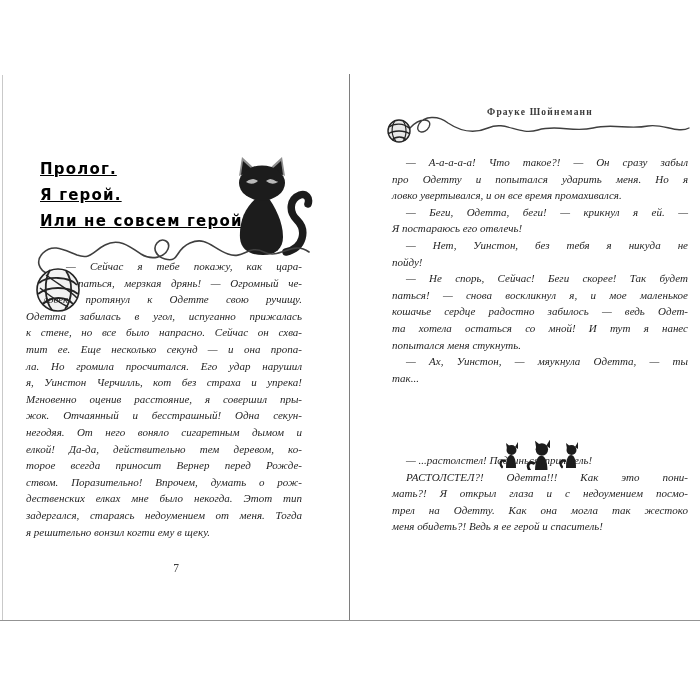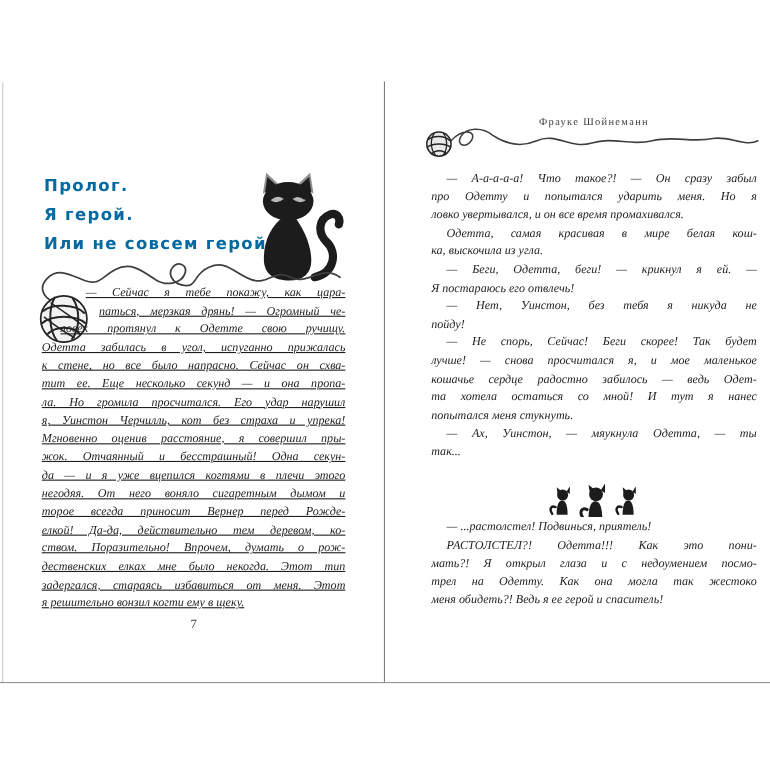--- a/index.html
+++ b/index.html
@@ -8,43 +8,43 @@
 
   
   .edge{position:absolute;background:#9e9e9e;}
   #edge-left{left:2px;top:75px;width:1px;height:546px;background:#c9c9c9;}
   #edge-gutter{left:349px;top:74px;width:1px;height:547px;background:#7e7e7e;}
   #edge-bottom{left:0;top:620px;width:700px;height:1px;background:#939393;}
 
   
   .chapter-title{position:absolute;left:40px;top:156px;width:220px;
     font-family:"DejaVu Sans",sans-serif;font-size:15px;font-weight:700;
-    letter-spacing:1.2px;color:#0369a1;line-height:26px;}
+    letter-spacing:1.2px;color:#000000;line-height:26px;text-decoration:underline;}
   .chapter-title .line{text-align:left;}
 
   .body-col{position:absolute;font-style:italic;font-size:11px;line-height:16.6px;
     color:#1f1f1f;}
   .body-col .line{text-align:justify;text-align-last:justify;min-height:16.6px;}
   .body-col .line.last{text-align-last:left;}
   .body-col .para .line.first{text-indent:14px;}
 
-  #left-body{left:38px;top:258px;width:276px;text-decoration:underline;}
+  #left-body{left:26px;top:258px;width:276px;}
   
   #left-body .line:nth-child(1){padding-left:40px;}
   #left-body .line:nth-child(2){padding-left:52px;}
   #left-body .line:nth-child(3){padding-left:17px;}
 
   .page-number{position:absolute;left:38px;top:562px;width:276px;text-align:center;
     font-size:11.5px;color:#3c3c3c;}
 
   
   .running-header{position:absolute;left:392px;top:107px;width:296px;text-align:center;
-    font-size:9.5px;font-weight:400;letter-spacing:1.2px;color:#3a3a3a;}
+    font-size:9.5px;font-weight:700;letter-spacing:1.2px;color:#3a3a3a;}
   #right-body{left:392px;top:154px;width:296px;}
-  #right-body2{left:392px;top:471px;width:296px;}
+  #right-body2{left:392px;top:452px;width:296px;}
   .ornament{position:absolute;left:392px;top:440px;width:296px;text-align:center;}
 
   svg{display:block;}
   .abs{position:absolute;}
 </style>
 </head>
 <body>
 
 <div id="canvas">
 
@@ -102,27 +102,26 @@
       <div class="line first">— Сейчас я тебе покажу, как цара-</div>
       <div class="line">паться, мерзкая дрянь! — Огромный че-</div>
       <div class="line">ловек протянул к Одетте свою ручищу.</div>
       <div class="line">Одетта забилась в угол, испуганно прижалась</div>
       <div class="line">к стене, но все было напрасно. Сейчас он схва-</div>
       <div class="line">тит ее. Еще несколько секунд — и она пропа-</div>
       <div class="line">ла. Но громила просчитался. Его удар нарушил</div>
       <div class="line">я, Уинстон Черчилль, кот без страха и упрека!</div>
       <div class="line">Мгновенно оценив расстояние, я совершил пры-</div>
       <div class="line">жок. Отчаянный и бесстрашный! Одна секун-</div>
-      <div class="line">да — и я уже вцепился когтями в плечи этого</div>
       <div class="line">негодяя. От него воняло сигаретным дымом и</div>
+      <div class="line">елкой! Да-да, действительно тем деревом, ко-</div>
       <div class="line">торое всегда приносит Вернер перед Рожде-</div>
-      <div class="line">елкой! Да-да, действительно тем деревом, ко-</div>
       <div class="line">ством. Поразительно! Впрочем, думать о рож-</div>
       <div class="line">дественских елках мне было некогда. Этот тип</div>
-      <div class="line">задергался, стараясь избавиться от меня. Этот</div>
+      <div class="line">задергался, стараясь недоумением от меня. Тогда</div>
       <div class="line last">я решительно вонзил когти ему в щеку.</div>
     </div>
 
   <div class="page-number">7</div>
 
   <div class="running-header">Фрауке Шойнеманн</div>
 
   <div class="abs" style="left:386px;top:114px;width:308px;height:34px;">
     <svg width="308" height="34" viewBox="0 0 308 34">
       <path d="M24,14 C34,3 47,4 43,13 C39,21 28,19 33,10 C38,2 52,1 62,9
@@ -138,34 +137,30 @@
     </svg>
   </div>
 
   <div id="right-body" class="body-col">
       <div class="para">
         <div class="line first">— А-а-а-а-а! Что такое?! — Он сразу забыл</div>
         <div class="line">про Одетту и попытался ударить меня. Но я</div>
         <div class="line last">ловко увертывался, и он все время промахивался.</div>
       </div>
       <div class="para">
-        <div class="line first">Одетта, самая красивая в мире белая кош-</div>
-        <div class="line last">ка, выскочила из угла.</div>
-      </div>
-      <div class="para">
         <div class="line first">— Беги, Одетта, беги! — крикнул я ей. —</div>
         <div class="line last">Я постараюсь его отвлечь!</div>
       </div>
       <div class="para">
         <div class="line first">— Нет, Уинстон, без тебя я никуда не</div>
         <div class="line last">пойду!</div>
       </div>
       <div class="para">
         <div class="line first">— Не спорь, Сейчас! Беги скорее! Так будет</div>
-        <div class="line">лучше! — снова просчитался я, и мое маленькое</div>
+        <div class="line">паться! — снова воскликнул я, и мое маленькое</div>
         <div class="line">кошачье сердце радостно забилось — ведь Одет-</div>
         <div class="line">та хотела остаться со мной! И тут я нанес</div>
         <div class="line last">попытался меня стукнуть.</div>
       </div>
       <div class="para">
         <div class="line first">— Ах, Уинстон, — мяукнула Одетта, — ты</div>
         <div class="line last">так...</div>
       </div>
     </div>
 

